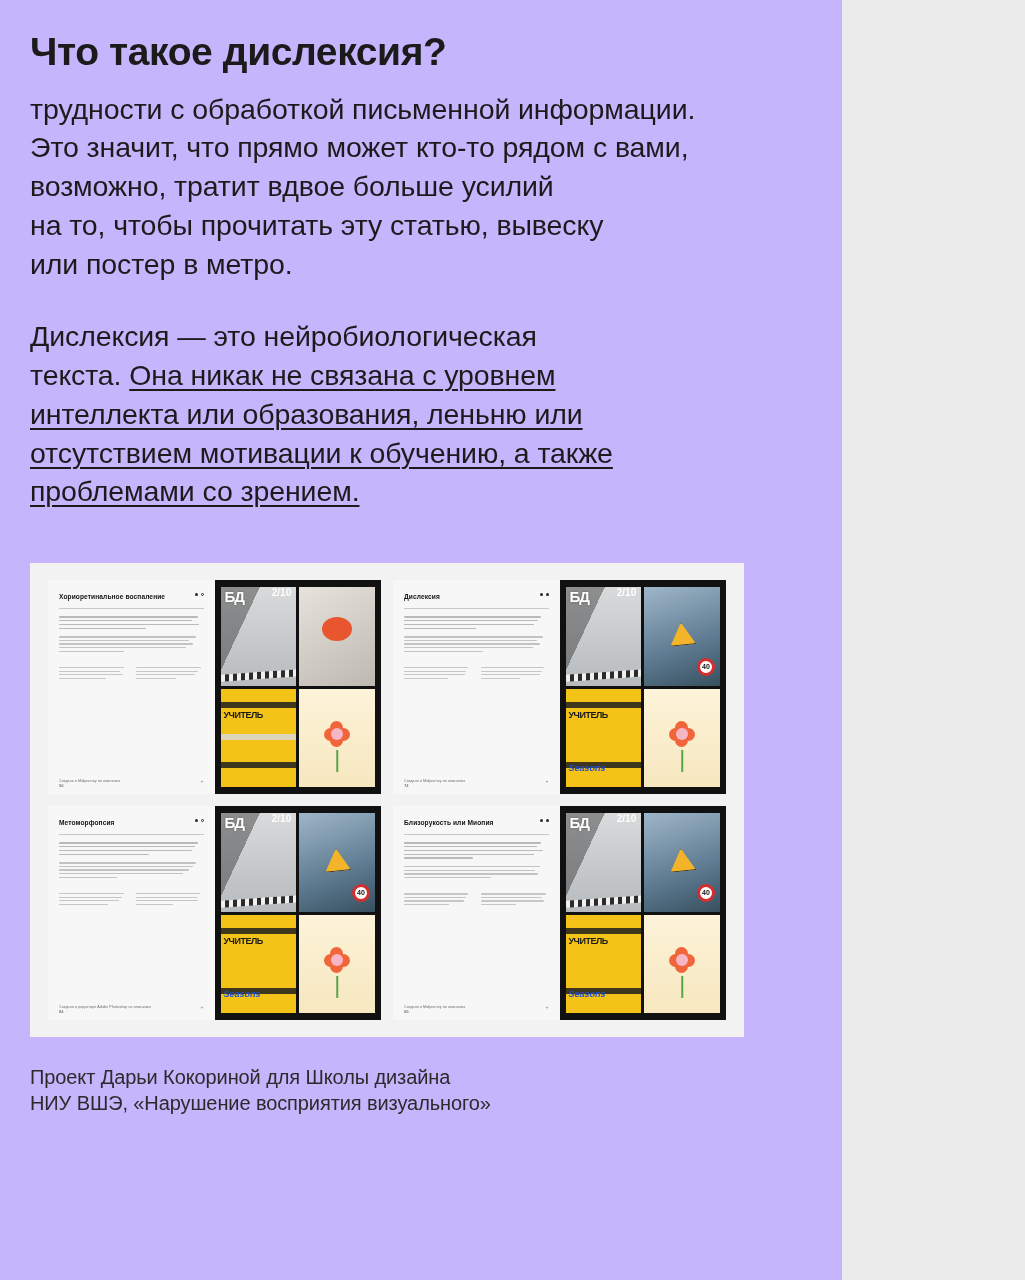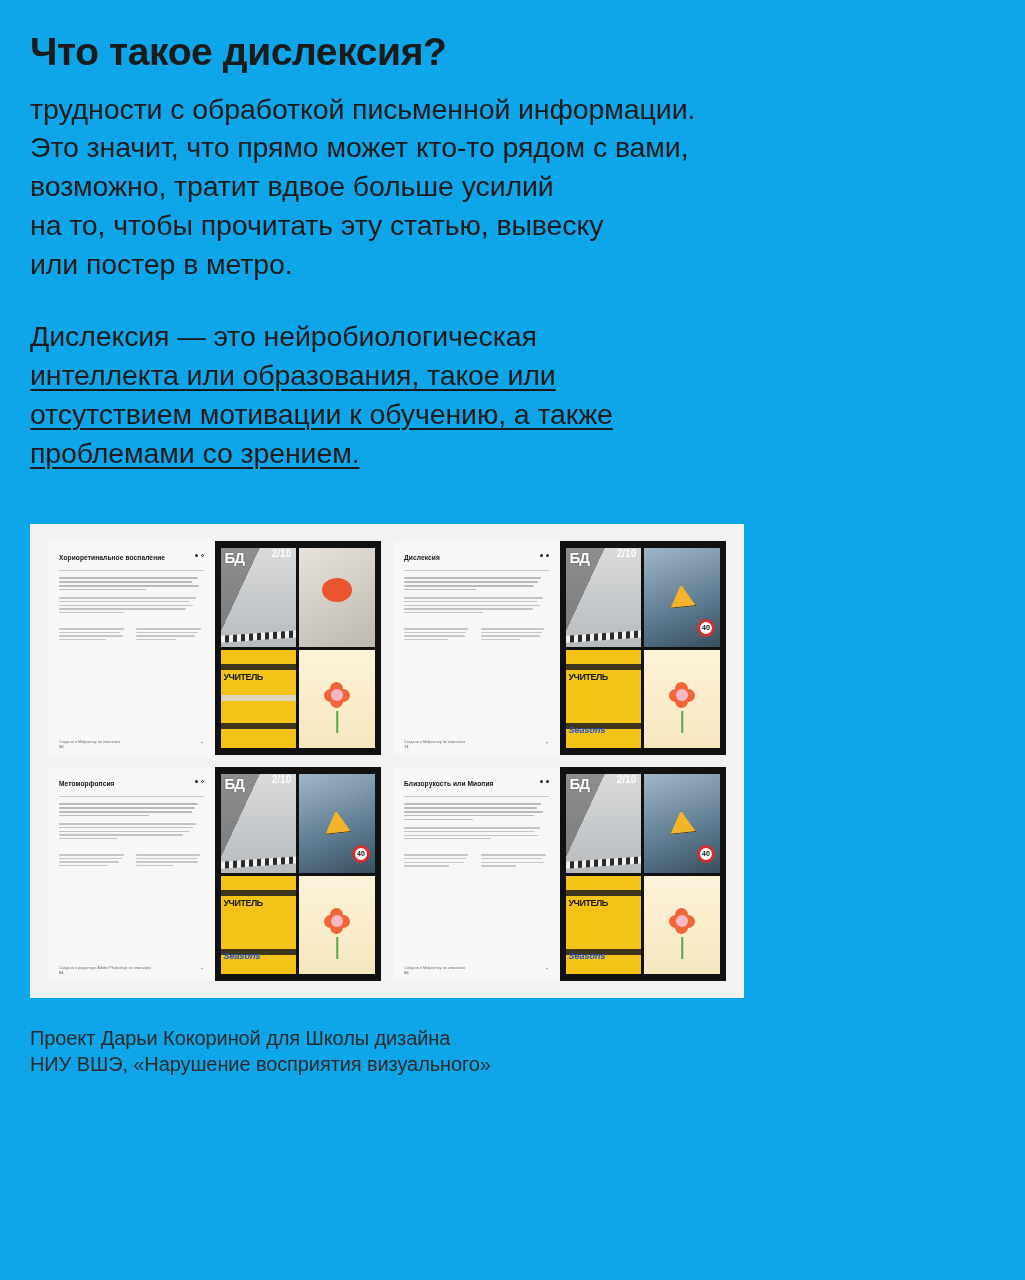--- a/index.html
+++ b/index.html
@@ -9,23 +9,23 @@
     background: #ebebeb;
   }
   body {
     width: 1025px;
     min-height: 1280px;
     font-family: "Liberation Sans", sans-serif;
     color: #1b1b1b;
     -webkit-font-smoothing: antialiased;
   }
   .page {
-    width: 1025px;
+    width: 842px;
     min-height: 1280px;
-    background: #0ea5e9;
+    background: #c4b5fd;
     padding: 30px 30px 18px 30px;
     position: relative;
   }
   h1.title {
     font-size: 39px;
     line-height: 1.12;
     font-weight: 700;
     letter-spacing: -0.4px;
     margin: 0 0 16px 0;
     color: #1b1b1b;
@@ -275,21 +275,24 @@
     <div>Это значит, что прямо может кто-то рядом с вами,</div>
     <div>возможно, тратит вдвое больше усилий</div>
     <div>на то, чтобы прочитать эту статью, вывеску</div>
     <div>или постер в метро.</div>
   </div>
 
   <div class="gap"></div>
 
   <div class="body-text para">
     <div>Дислексия — это нейробиологическая</div>
-    <div class="underlined">интеллекта или образования, такое или</div>
+    <div>
+      <span>текста. </span><span class="underlined">Она никак не связана с уровнем</span>
+    </div>
+    <div class="underlined">интеллекта или образования, леньню или</div>
     <div class="underlined">отсутствием мотивации к обучению, а также</div>
     <div class="underlined">проблемами со зрением.</div>
   </div>
 
   <div class="image-block">
 
     <div class="spread">
       <div class="left-page">
         <div class="pg-title">Хориоретинальное воспаление</div>
         <div class="dots">

